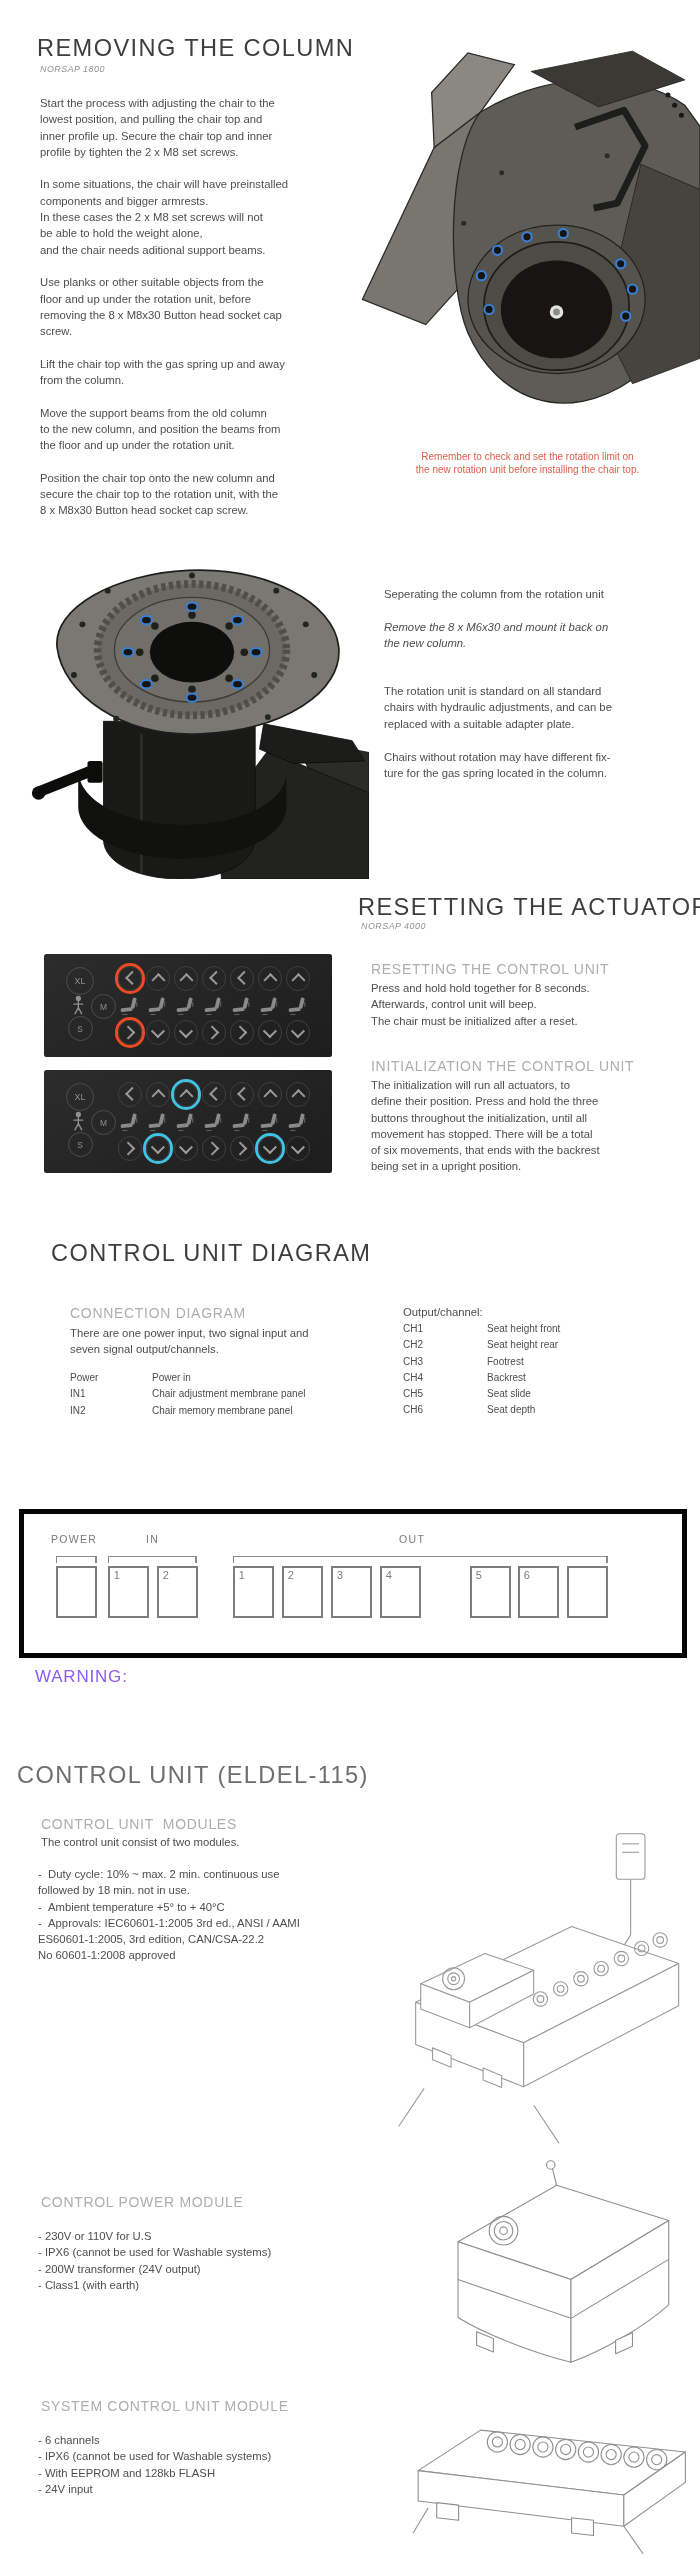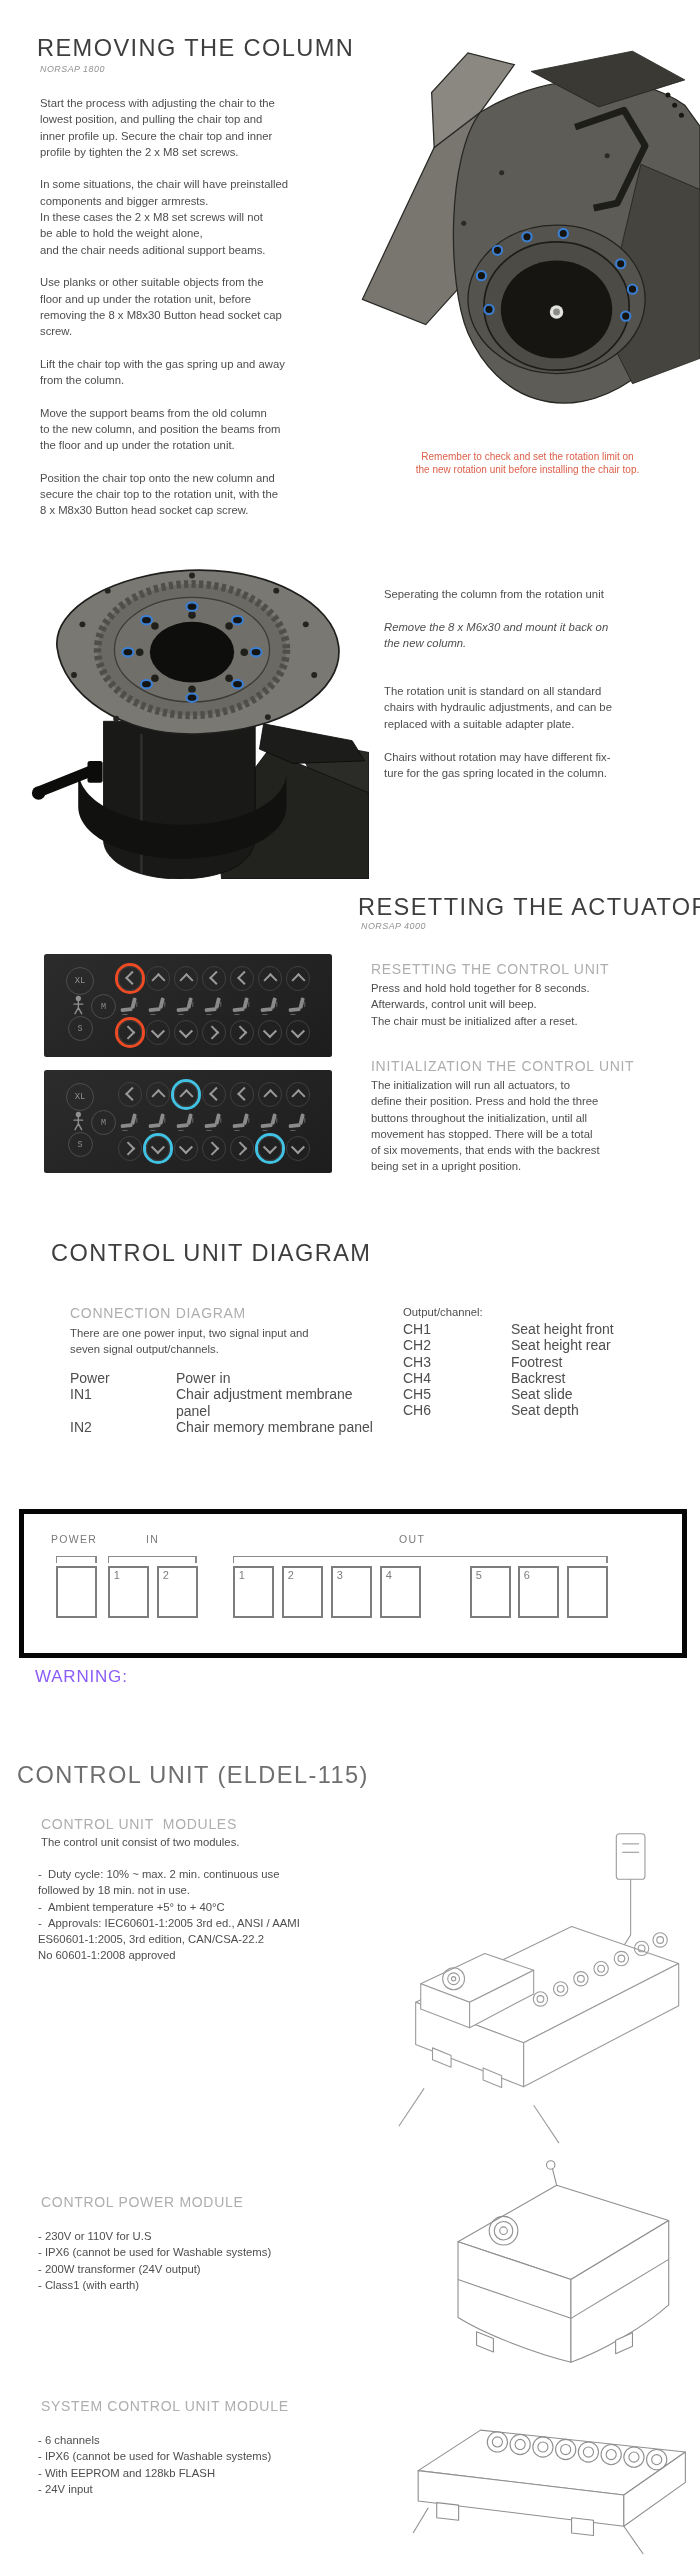--- a/index.html
+++ b/index.html
@@ -8,26 +8,26 @@
   .abs{position:absolute;}
   .t1{font-size:23.6px;font-weight:300;letter-spacing:1.4px;color:#3e3e3e;white-space:pre;}
   .t1.gray{color:#6e6e6e;}
   .sub{font-style:italic;font-size:8.9px;color:#919191;letter-spacing:0.5px;}
   .body{font-size:11.3px;line-height:16.3px;color:#4e4e4e;white-space:pre-line;}
   .body.it{font-style:italic;}
   .gh{font-size:14px;font-weight:300;color:#aeaeae;letter-spacing:0.7px;white-space:pre;text-align:right;}
   .cap{font-size:10px;line-height:13px;color:#dd604b;text-align:center;white-space:pre-line;}
   .warn-t{font-size:17px;font-weight:400;letter-spacing:0.8px;color:#8b5cf6;}
   .warn-b{font-size:11px;line-height:18.6px;color:#e85a3e;white-space:pre-line;}
-  .trow{display:flex;font-size:14px;line-height:16.3px;color:#4e4e4e;gap:24px;}
+  .trow{display:flex;font-size:10px;line-height:16.3px;color:#4e4e4e;}
   .tl{flex:0 0 82px;}
   .trow.ch .tl{flex:0 0 84px;}
   
   .panel{position:absolute;width:288px;height:103px;border-radius:2.5px;
-         background:linear-gradient(150deg,#2c2c2c,#1d1d1d);font-family:Liberation Mono, monospace;}
+         background:linear-gradient(150deg,#2c2c2c,#1d1d1d);}
   .scircle{position:absolute;border:0.8px solid #4d4d4d;border-radius:50%;
            display:flex;align-items:center;justify-content:center;color:#8f8f8f;}
   .scircle.xl{left:22px;top:12.7px;width:26px;height:26px;font-size:8.9px;}
   .scircle.m{left:47px;top:40px;width:23px;height:23px;font-size:8.4px;}
   .scircle.s{left:23.6px;top:62px;width:23px;height:23px;font-size:8.4px;}
   .person{position:absolute;left:28px;top:41px;}
   .cols{position:absolute;left:72px;top:11px;display:grid;
         grid-template-columns:repeat(7,28px);grid-auto-rows:27px;
         justify-items:center;align-items:center;}
   .pbtn{width:24.5px;height:24.5px;border:0.8px solid #3f3f3f;border-radius:50%;

